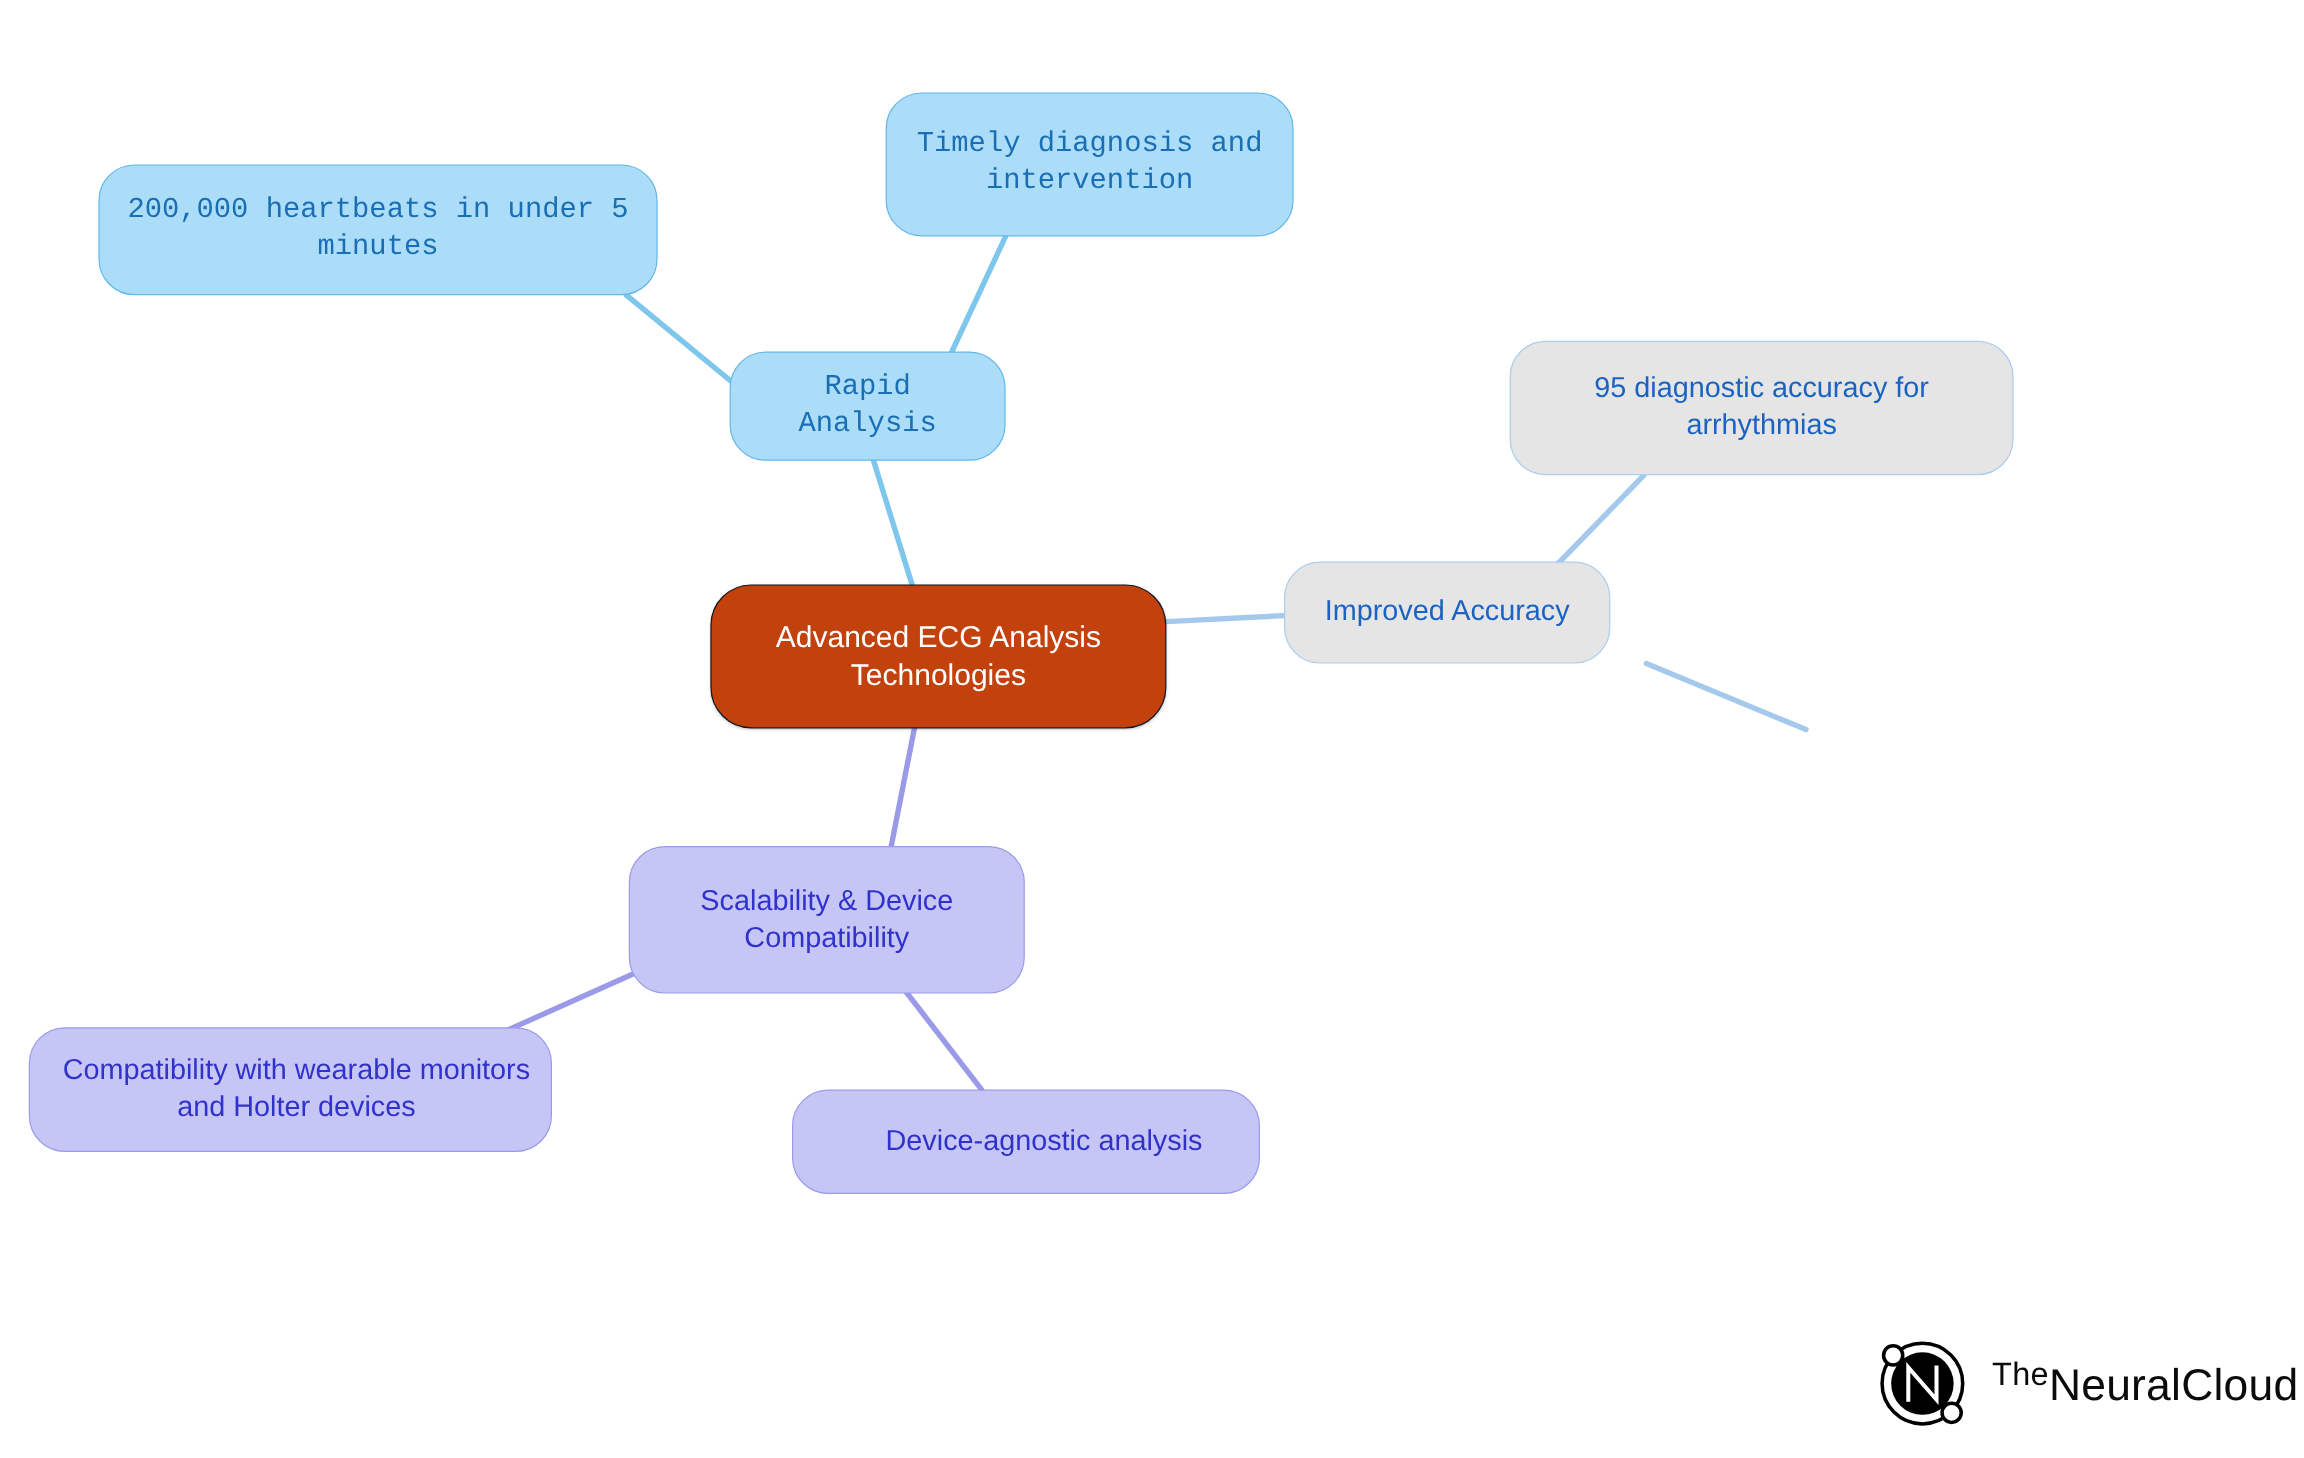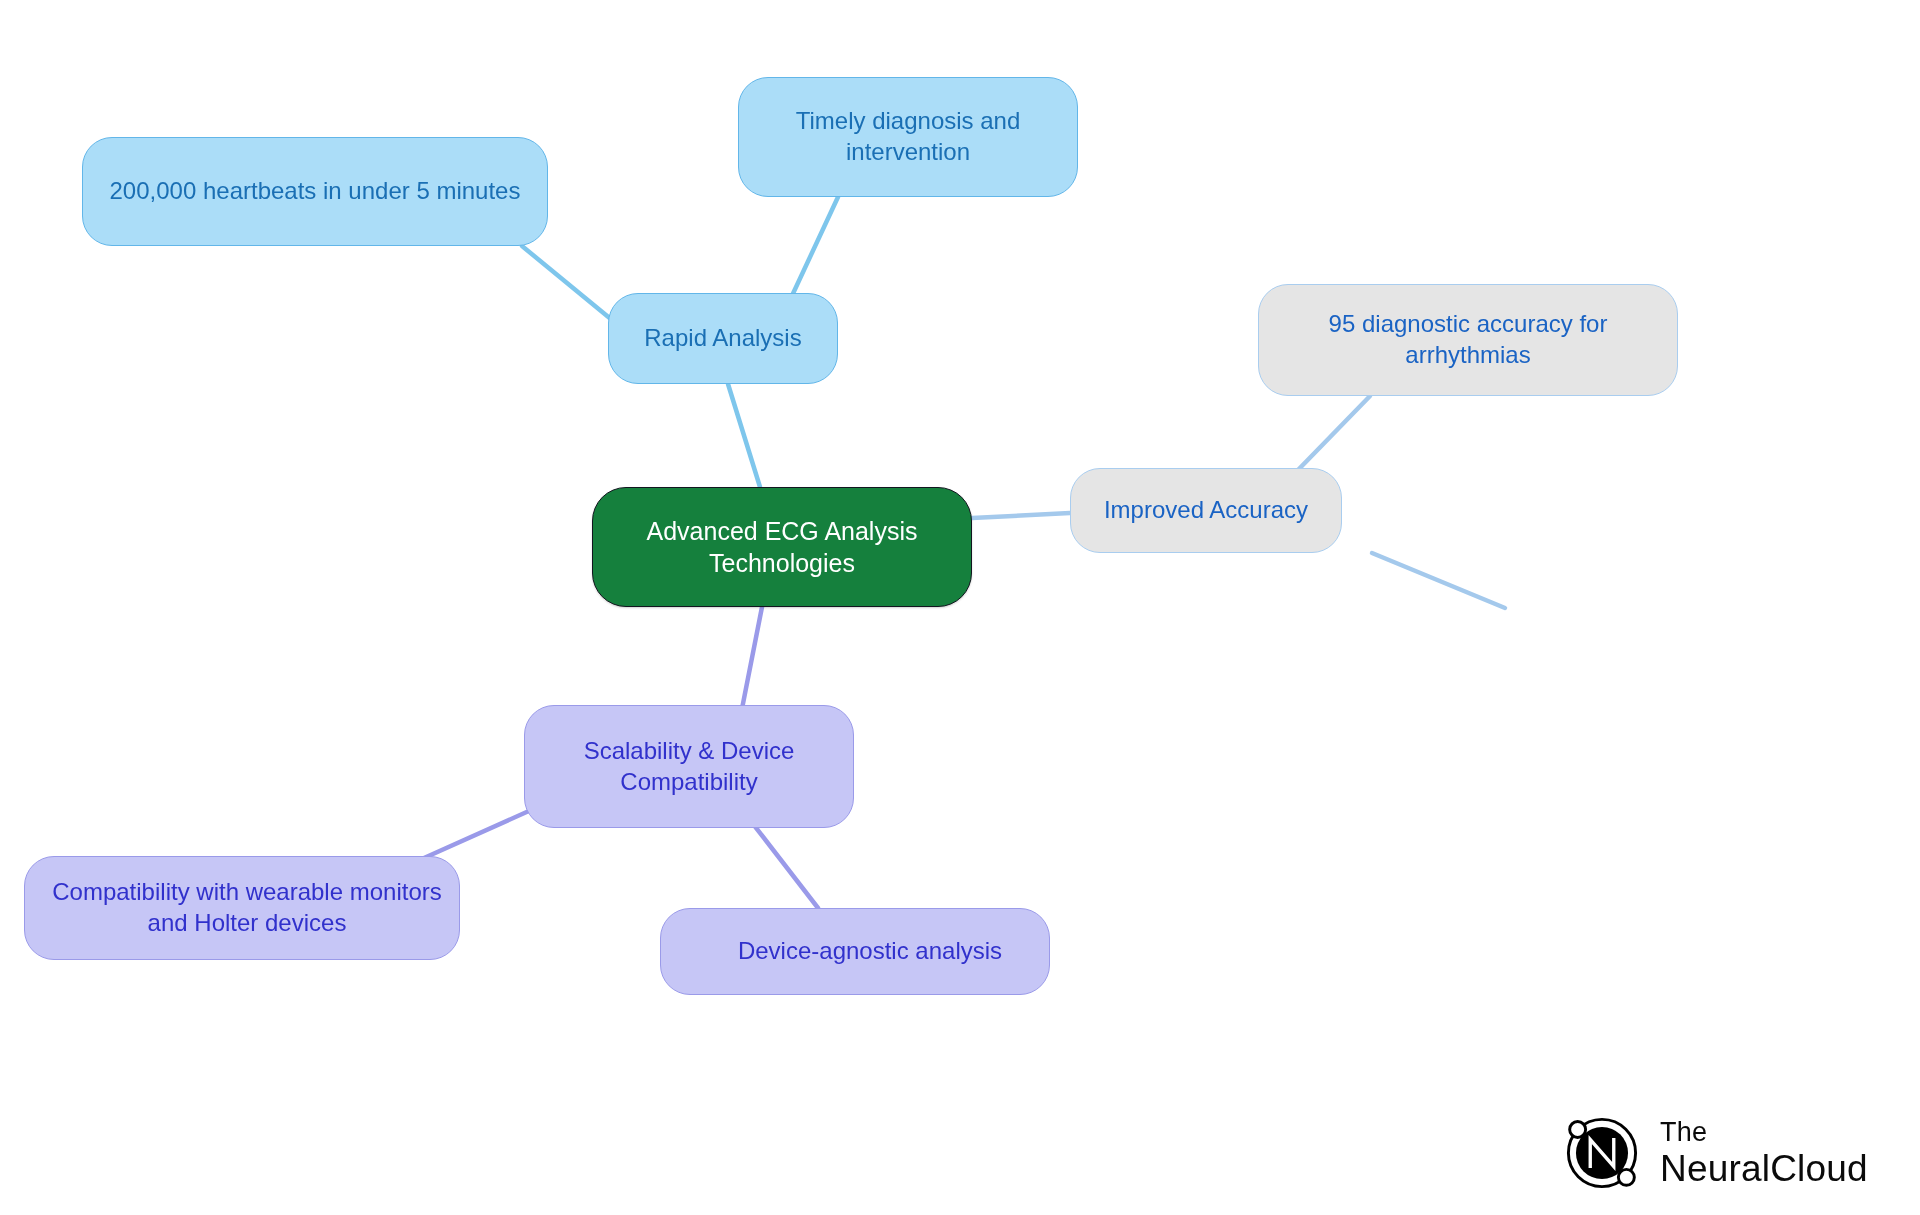--- a/index.html
+++ b/index.html
@@ -22,48 +22,48 @@
     text-align:center;
     border-radius:30px;
     border:1.5px solid transparent;
     line-height:1.28;
     padding:6px 14px;
   }
   .node span{display:block;width:100%;}
 
   
   .n-root{
-    background:#15803d;
+    background:#c2410c;
     border-color:#12161f;
     color:#ffffff;
     font-size:25px;
     border-radius:34px;
     box-shadow:0 1px 2px rgba(0,0,0,.18);
   }
   
-  .c-a{background:#abddf8;border-color:#62b6e9;color:#1a6fb4;}
+  .c-a{background:#abddf8;border-color:#62b6e9;color:#1a6fb4;font-family:Liberation Mono, monospace;}
   
   .c-b{background:#e5e5e5;border-color:#a9cdef;color:#1a63c4;}
   
   .c-c{background:#c6c6f6;border-color:#9a9ae9;color:#3131cc;}
 
   .fs-branch{font-size:24px;}
   .fs-leaf{font-size:24px;}
 
   
   #logo{
     position:absolute;
     left:1560px;top:1110px;
     width:330px;height:85px;
     z-index:3;
     display:flex;align-items:center;gap:16px;
   }
   #logo-mark{width:84px;height:84px;flex:0 0 84px;}
   #logo-text{
-    display:flex;flex-direction:column;
+    display:flex;flex-direction:row;
     justify-content:center;
     color:#0b0b0b;
     line-height:1.0;
   }
   #logo-text .lt1{font-size:27px;letter-spacing:.3px;}
   #logo-text .lt2{font-size:37px;letter-spacing:.2px;margin-top:4px;}
 </style>
 </head>
 <body>
 

